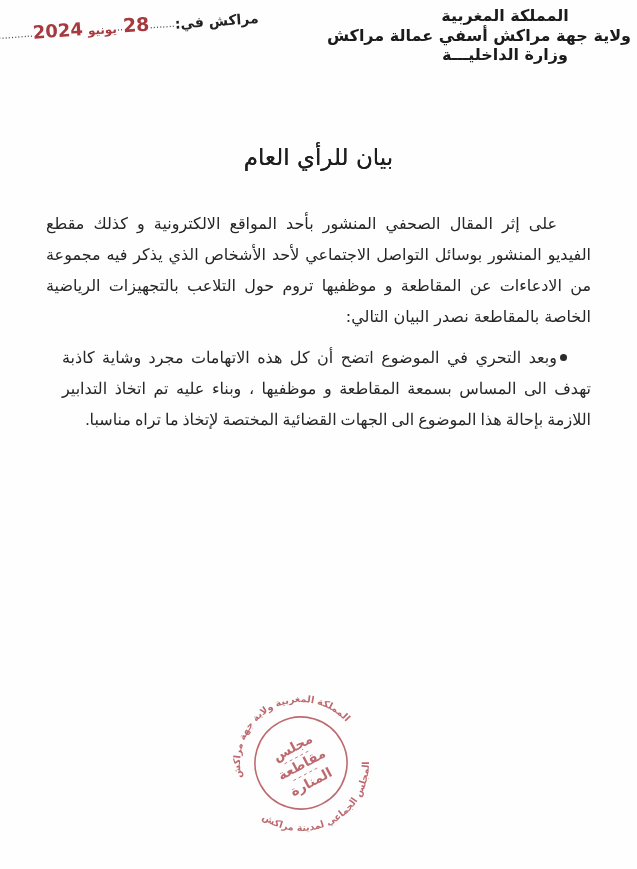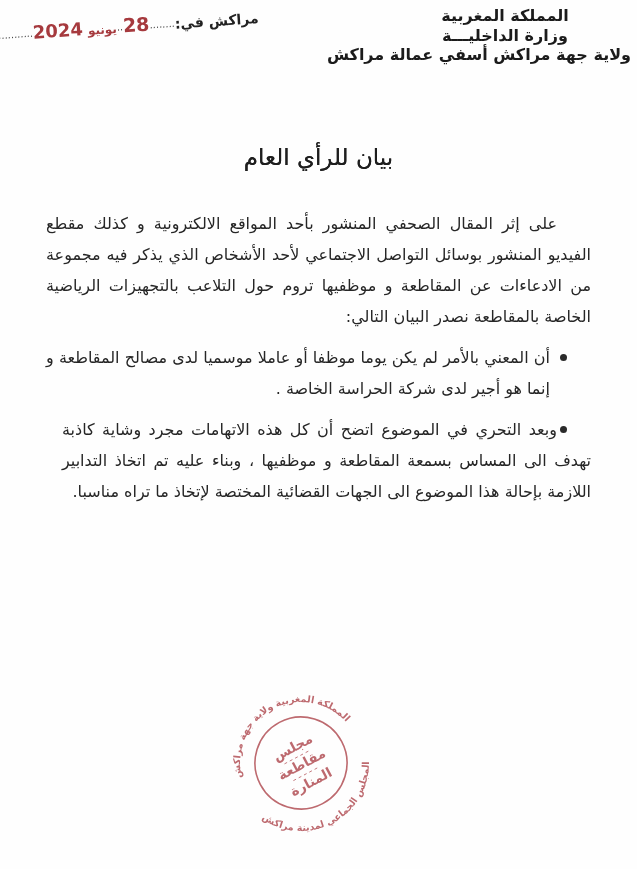--- a/index.html
+++ b/index.html
@@ -49,53 +49,49 @@
     direction:rtl; text-align:justify;
     font-size:16px; line-height:31px; color:#262626;
   }
   .intro { margin:0 0 10px 0; text-indent:34px; }
   ul.points { margin:0; padding:0 24px 0 0; list-style:none; }
   ul.points li { position:relative; padding-right:17px; margin-bottom:10px; }
   ul.points li .bullet-dot {
     position:absolute; right:0; top:12px;
     width:7px; height:7px; border-radius:50%; background:#2a2a2a;
   }
-  .closing { margin:4px 0 0 16px; text-indent:34px; }
+  .closing { margin:4px 0 0 16px; text-indent:34px;font-family:Liberation Serif, serif; }
   
   .stamp {
     position:absolute; top:668px; left:206px; width:190px; height:190px;
     transform:rotate(-28deg);
     opacity:0.88;
   }
   .stamp svg { width:100%; height:100%; }
 </style>
 </head>
 <body>
 
 <div class="paper">
 
   <div class="letterhead">
     <div>المملكة المغربية</div>
+    <div>ولاية جهة مراكش أسفي عمالة مراكش</div>
     <div>وزارة الداخليـــة</div>
-    <div>ولاية جهة مراكش أسفي عمالة مراكش</div>
   </div>
 
   <div class="dateline">
     <span>مراكش في:</span><span class="dots">........</span><span class="red-ink day">28</span><span class="dots">..</span><span class="red-ink month">يونيو</span> <span class="red-ink year">2024</span><span class="dots">............</span>
   </div>
 
   <div class="doc-title">بيان للرأي العام</div>
 
   <div class="body-text">
     <p class="intro">على إثر المقال الصحفي المنشور بأحد المواقع الالكترونية و كذلك مقطع الفيديو المنشور بوسائل التواصل الاجتماعي لأحد الأشخاص الذي يذكر فيه مجموعة من الادعاءات عن المقاطعة و موظفيها تروم حول التلاعب بالتجهيزات الرياضية الخاصة بالمقاطعة نصدر البيان التالي:</p>
     <ul class="points">
-      <li>
-        <span class="bullet-dot"></span>
-        <span>أن المعني بالأمر لم يكن يوما موظفا أو عاملا موسميا لدى مصالح المقاطعة و إنما هو أجير لدى شركة الحراسة الخاصة .</span>
-      </li>
       <li>
         <span class="bullet-dot"></span>
       </li>
     </ul>
     <p class="closing">وبعد التحري في الموضوع اتضح أن كل هذه الاتهامات مجرد وشاية كاذبة تهدف الى المساس بسمعة المقاطعة و موظفيها ، وبناء عليه تم اتخاذ التدابير اللازمة بإحالة هذا الموضوع الى الجهات القضائية المختصة لإتخاذ ما تراه مناسبا.</p>
   </div>
 
   <div class="stamp">
     <svg viewBox="0 0 190 190" xmlns="http://www.w3.org/2000/svg">
       <defs>

